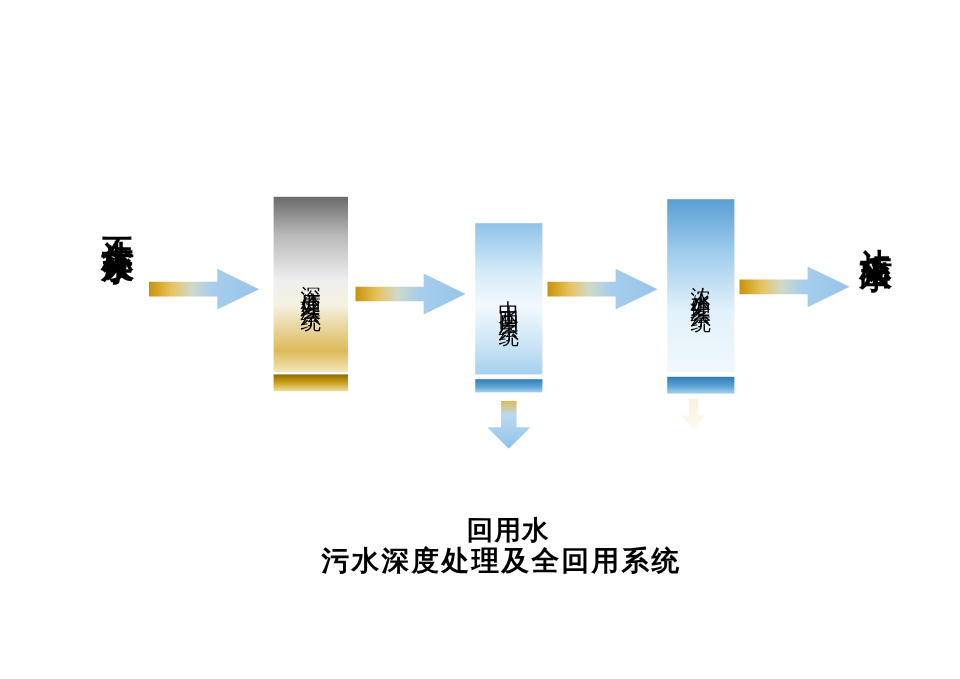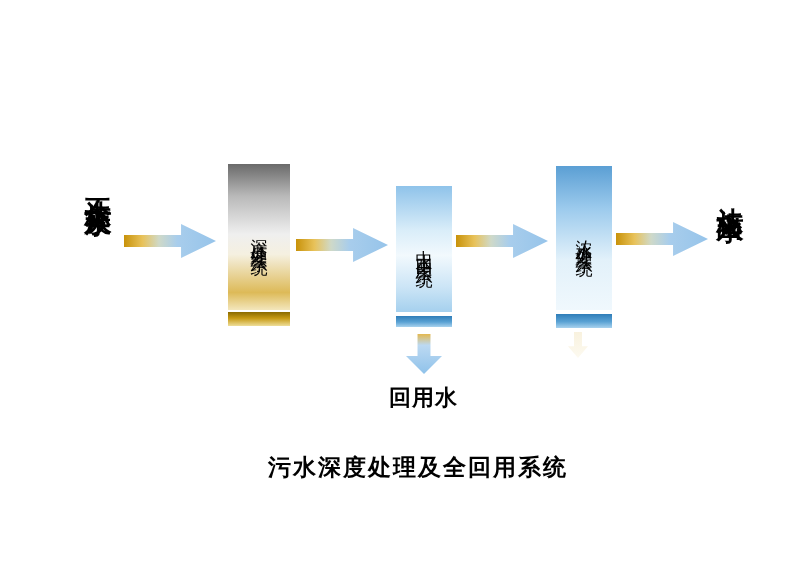--- a/index.html
+++ b/index.html
@@ -50,21 +50,21 @@
   .darrow{
     width:36px;height:40px;
     background:linear-gradient(180deg,#e3b84f 0%,#bcd9f2 28%,#8fc2ea 100%);
     clip-path:polygon(32% 0,68% 0,68% 55%,100% 55%,50% 100%,0 55%,32% 55%);
   }
   .faint{
     width:20px;height:26px;opacity:0.28;
     background:linear-gradient(180deg,#e8cf8a 0%,#f6ecca 100%);
     clip-path:polygon(30% 0,70% 0,70% 55%,100% 55%,50% 100%,0 55%,30% 55%);
   }
-  .reuse-label{font-size:22px;font-weight:bold;letter-spacing:1px;}
+  .reuse-label{font-size:22px;font-weight:bold;letter-spacing:1px;margin-top:44px;}
   .caption{font-size:23px;font-weight:bold;letter-spacing:2px;text-align:center;}
 </style>
 </head>
 <body>
 
 <div class="abs vtext side-label" style="left:84px;top:176px;">不达标废水</div>
 
 <div class="abs rarrow" style="left:124px;top:224px;"></div>
 
 <div class="abs pbox box-deep" style="left:228px;top:164px;width:62px;height:146px;">

